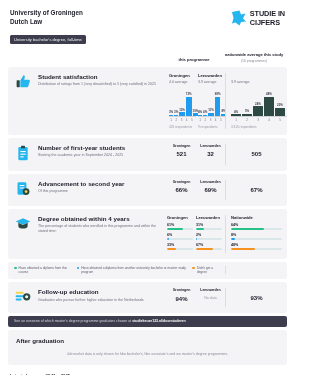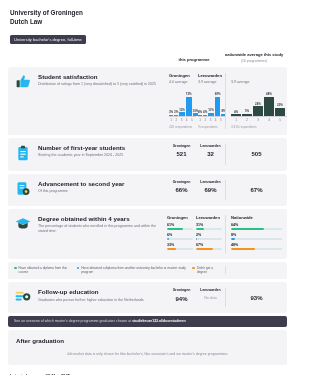--- a/index.html
+++ b/index.html
@@ -109,20 +109,31 @@
 <body>
 
 <div class="page">
 
   <div class="header">
     <div>
       <div class="inst-name">University of Groningen</div>
       <div class="inst-name">Dutch Law</div>
       <span class="tag">University bachelor's degree, full-time</span>
     </div>
+    <div class="logo">
+      <span class="logo-mark">
+        <svg width="16" height="16" viewBox="0 0 32 32">
+          <path d="M2 4 L17 1 L20 9 L29 7 L24 17 L30 23 L20 24 L17 31 L9 25 L2 27 L5 16 Z" fill="#26b6ef"></path>
+        </svg>
+      </span>
+      <span class="logo-text">
+        <span>STUDIE IN</span><br>
+        <span>CIJFERS</span>
+      </span>
+    </div>
   </div>
 
   <div class="colheads">
     <div class="ch this">this programme</div>
     <div class="ch nat">
       <span>nationwide average this study</span>
       <span class="sub">(16 programmes)</span>
     </div>
   </div>
 

